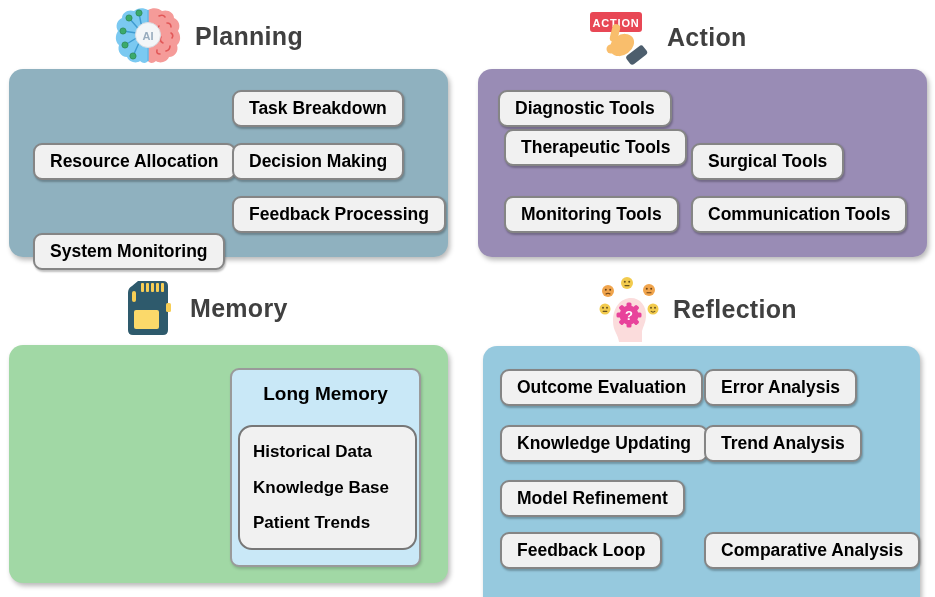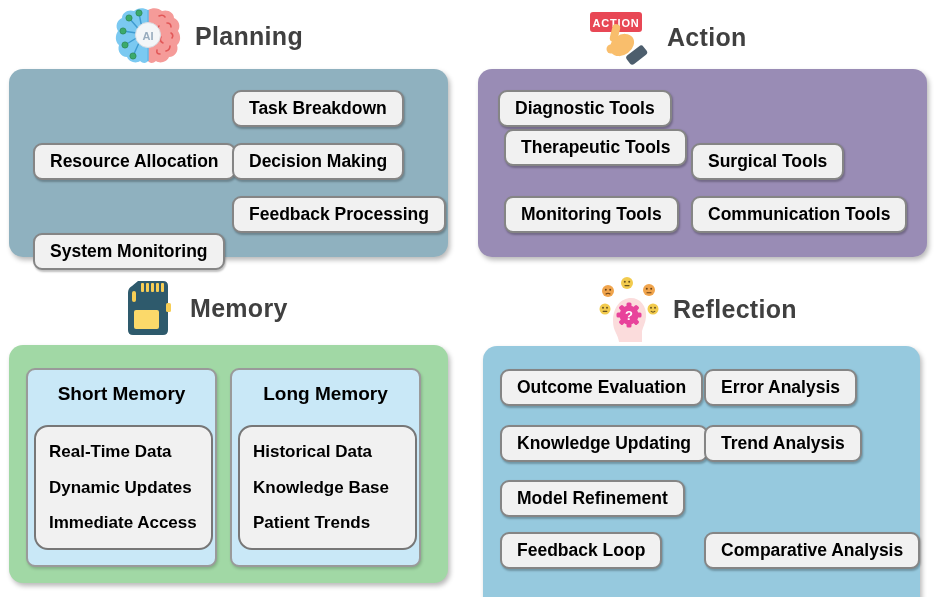--- a/index.html
+++ b/index.html
@@ -98,28 +98,20 @@
           <rect x="36" y="4" width="3" height="9" rx="1"></rect>
         <rect x="7" y="12" width="4" height="11" rx="2"></rect>
         <rect x="41" y="24" width="5" height="9" rx="1.5"></rect>
         <rect x="9" y="31" width="25" height="19" rx="2" fill="#FBD96A"></rect>
       </g>
     </svg>
     <div class="title">Memory</div>
   </div>
 
   <div class="panel" style="left: 9px; top: 345px; width: 439px; height: 238px; background-color: rgb(161, 216, 165);">
-    <div class="subpanel" style="left: 17px; top: 23px; background-color: rgb(201, 232, 247);">
-      <div class="subpanel-title">Short Memory</div>
-      <div class="memlist">
-        <div class="memitem">Real-Time Data</div>
-        <div class="memitem">Dynamic Updates</div>
-        <div class="memitem">Immediate Access</div>
-      </div>
-    </div>
     <div class="subpanel" style="left: 221px; top: 23px; background-color: rgb(201, 232, 247);">
       <div class="subpanel-title">Long Memory</div>
       <div class="memlist">
         <div class="memitem">Historical Data</div>
         <div class="memitem">Knowledge Base</div>
         <div class="memitem">Patient Trends</div>
       </div>
     </div>
   </div>
 

